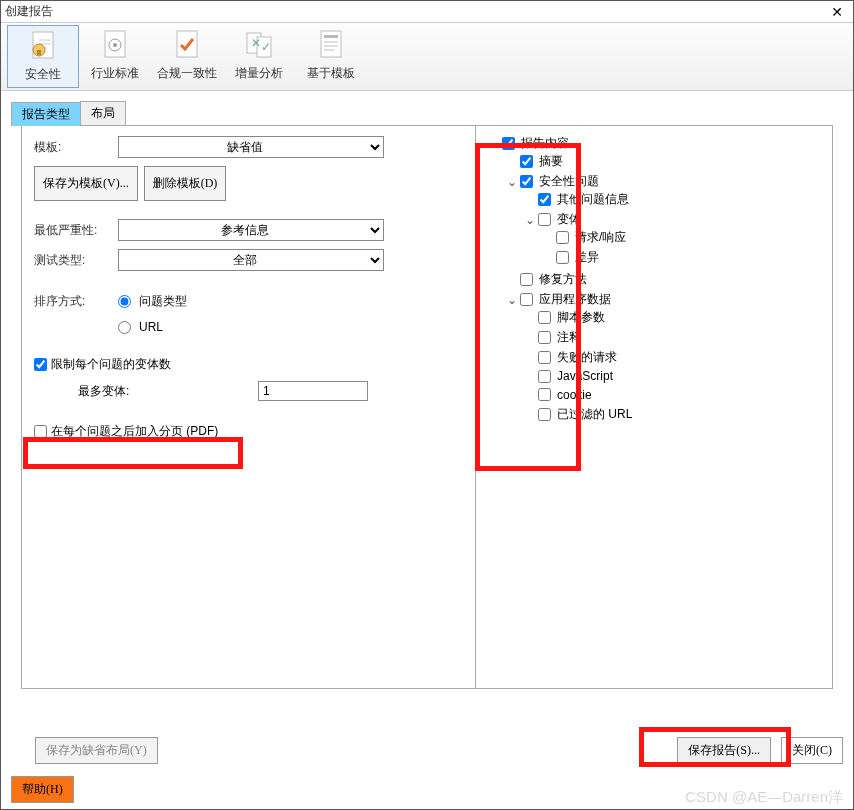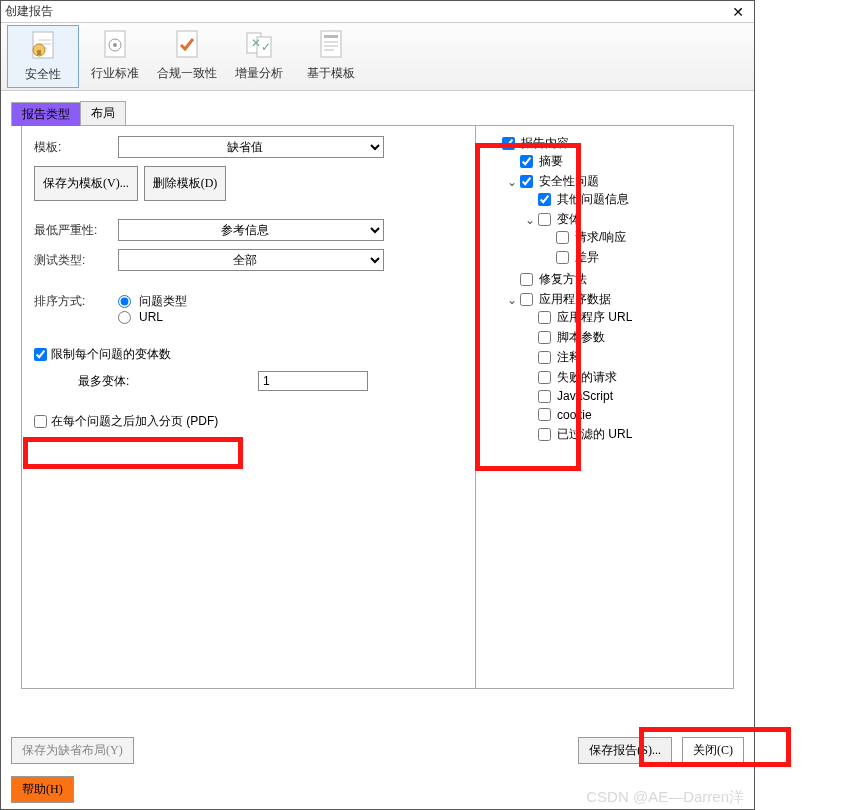--- a/index.html
+++ b/index.html
@@ -1,50 +1,50 @@
 <!DOCTYPE html>
 <html><head>
 <meta charset="utf-8">
 <style>
 * { box-sizing: border-box; font-family: "Microsoft YaHei", SimSun, sans-serif; font-size: 12px; }
 body { margin: 0; background: #fff; width: 854px; height: 810px; overflow: hidden; position: relative; }
-.window { width: 755px; height: 810px; border: 1px solid #555; background: #fff; display: flex; flex-direction: column; position: relative; }
+.window { width: 854px; height: 810px; border: 1px solid #555; background: #fff; display: flex; flex-direction: column; position: relative; }
 .titlebar { height: 22px; background: #fff; border-bottom: 1px solid #ccc; display: flex; align-items: center; padding: 0 4px; }
 .titlebar .title { flex: 1; color: #333; }
 .titlebar .close { width: 24px; text-align: center; font-size: 14px; cursor: pointer; }
 .toolbar { height: 68px; background: linear-gradient(#fdfdfd,#f0f0f0); border-bottom: 1px solid #ccc; display: flex; padding: 2px 6px; }
 .tool-item { width: 72px; display: flex; flex-direction: column; align-items: center; justify-content: flex-start; padding-top: 4px; cursor: pointer; }
 .tool-item.selected { border: 1px solid #7aa7d6; background: #eaf2fb; }
 .tool-icon { width: 32px; height: 32px; position: relative; margin-bottom: 4px; }
 .tool-label { color: #333; text-align: center; white-space: nowrap; }
 .tabs-outer { padding: 10px 10px 0 10px; }
 .tabs { display: flex; }
 .tab { padding: 3px 10px; border: 1px solid #aaa; border-bottom: none; background: #fff; margin-right: -1px; cursor: pointer; }
-.tab.active { background: #8b5cf6; position: relative; top: 1px; }
+.tab.active { background: #7dd3fc; position: relative; top: 1px; }
 .tab.inactive { background: #f0f0f0; }
 .panel { border: 1px solid #aaa; margin: 0 10px 0 10px; height: 564px; display: flex; }
 .left-panel { width: 454px; border-right: 1px solid #aaa; padding: 10px 12px; }
 .right-panel { flex: 1; padding: 4px; overflow: auto; }
 .row { display: flex; align-items: center; margin-bottom: 8px; }
 .lbl { width: 84px; color: #333; }
 select, input[type=text] { font-size: 12px; }
 .sel-wide { width: 266px; height: 22px; border: 1px solid #888; background: #fff; text-align: center; }
 .btn { border: 1px solid #888; background: #f4f4f4; padding: 8px 8px; margin-right: 6px; cursor: pointer; font-family: SimSun; }
 .btn-row { margin: 6px 0 18px 0; display: flex; }
 .radio-item { display: flex; align-items: center; gap: 4px; }
 input[type=radio],input[type=checkbox]{ margin:0 4px 0 0; }
 .numfield { width: 110px; height: 20px; border: 1px solid #888; padding: 1px 4px; }
 .section-spacer { height: 14px; }
 .tree { padding: 4px; }
 .tree ul { list-style: none; margin: 0; padding-left: 18px; }
 .tree li { padding: 1px 0; white-space: nowrap; }
 .caret { display: inline-block; width: 12px; text-align: center; color: #555; user-select: none; cursor: pointer; margin-left: -14px; }
 .node { display: inline-flex; align-items: center; gap: 2px; }
 .footer { position: absolute; left: 10px; right: 10px; bottom: 6px; }
-.foot-row1 { display: flex; align-items: center; margin-bottom: 12px; }
+.foot-row1 { display: flex; align-items: center; margin-bottom: 12px; margin-left: 24px; }
 .foot-btn { border: 1px solid #999; background: #f0f0f0; padding: 4px 10px; font-family: SimSun; cursor: pointer; }
 .foot-btn.disabled { color: #888; background: #f3f3f3; }
 .spacer { flex: 1; }
 .hl-rect1 { position: absolute; left: 474px; top: 142px; width: 106px; height: 328px; border: 5px solid #ff1414; pointer-events: none; }
 .hl-rect2 { position: absolute; left: 22px; top: 436px; width: 220px; height: 32px; border: 5px solid #ff1414; pointer-events: none; }
 .hl-rect3 { position: absolute; left: 638px; top: 726px; width: 152px; height: 40px; border: 5px solid #ff1414; pointer-events: none; }
 .watermark { position: absolute; right: 10px; bottom: 2px; color: #d8d8d8; font-size: 15px; pointer-events: none; }
 .doc-svg { width:100%; height:100%; }
 </style>
 </head>
@@ -137,21 +137,21 @@
         </div>
         <div class="row">
           <span class="lbl">测试类型:</span>
           <select class="sel-wide">
             <option>全部</option>
           </select>
         </div>
         <div class="section-spacer"></div>
         <div class="row" style="align-items:flex-start;">
           <span class="lbl">排序方式:</span>
-          <div style="display:flex;flex-direction:column;gap:0;">
+          <div style="display:flex;flex-direction:column;gap:10px;">
             <label class="radio-item">
               <input type="radio" name="sort" checked="" style="">
               <span>问题类型</span>
             </label>
             <label class="radio-item">
               <input type="radio" name="sort" style="">
               <span>URL</span>
             </label>
           </div>
         </div>
@@ -211,24 +211,20 @@
                       <input type="checkbox" style="">
                       <span>修复方法</span>
                     </span></li>
                   <li><span class="node">
                       <span class="caret">⌄</span>
                       <input type="checkbox" style="">
                       <span>应用程序数据</span>
                     </span><ul>
                       <li><span class="node">
                           <input type="checkbox" style="">
-                          <span>应用程序 URL</span>
-                        </span></li>
-                      <li><span class="node">
-                          <input type="checkbox" style="">
                           <span>脚本参数</span>
                         </span></li>
                       <li><span class="node">
                           <input type="checkbox" style="">
                           <span>注释</span>
                         </span></li>
                       <li><span class="node">
                           <input type="checkbox" style="">
                           <span>失败的请求</span>
                         </span></li>

